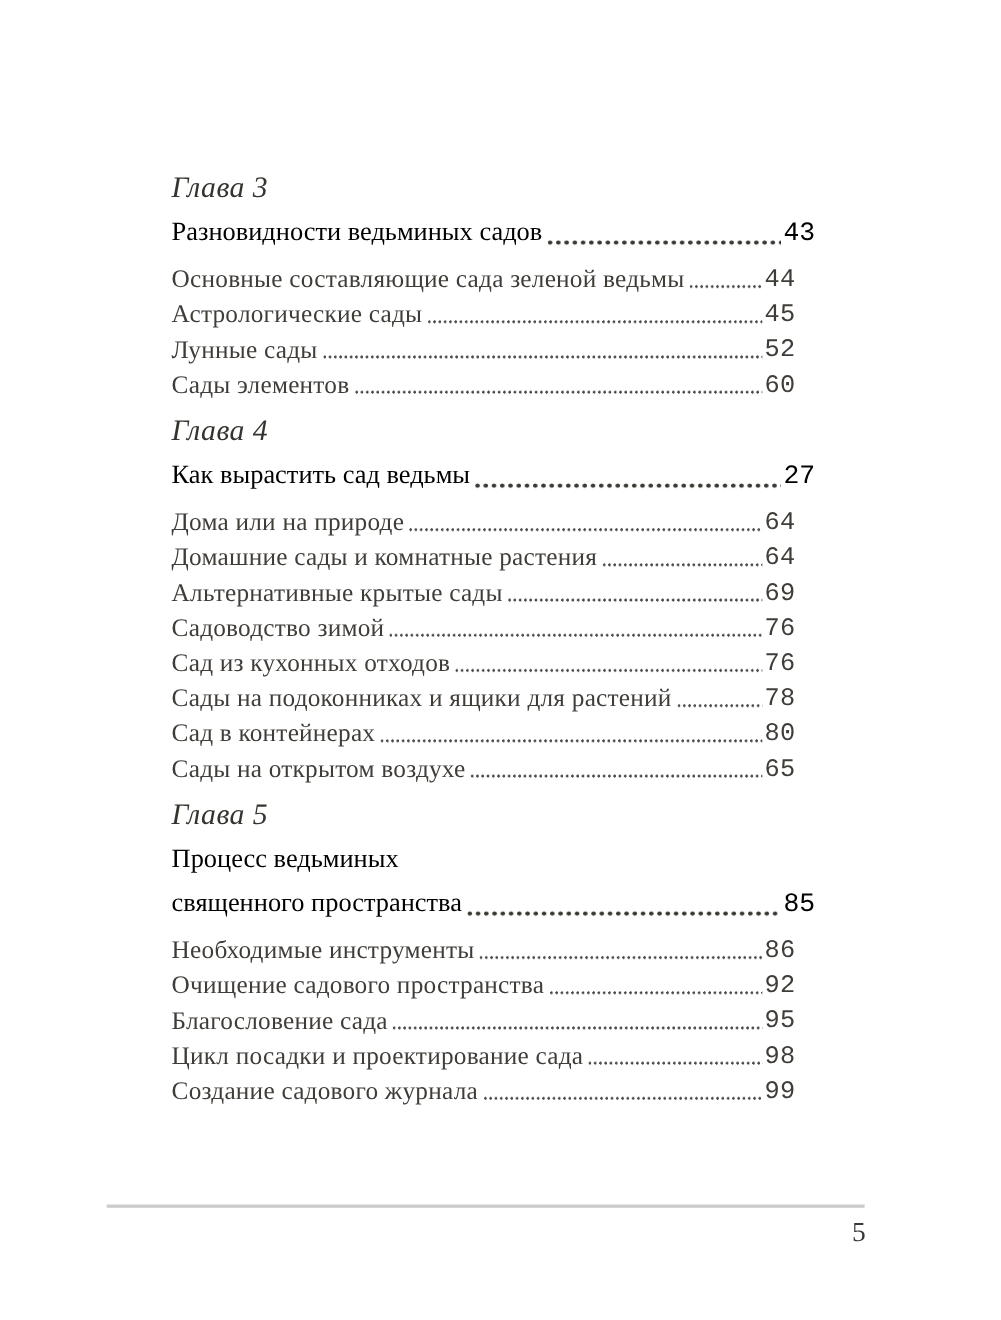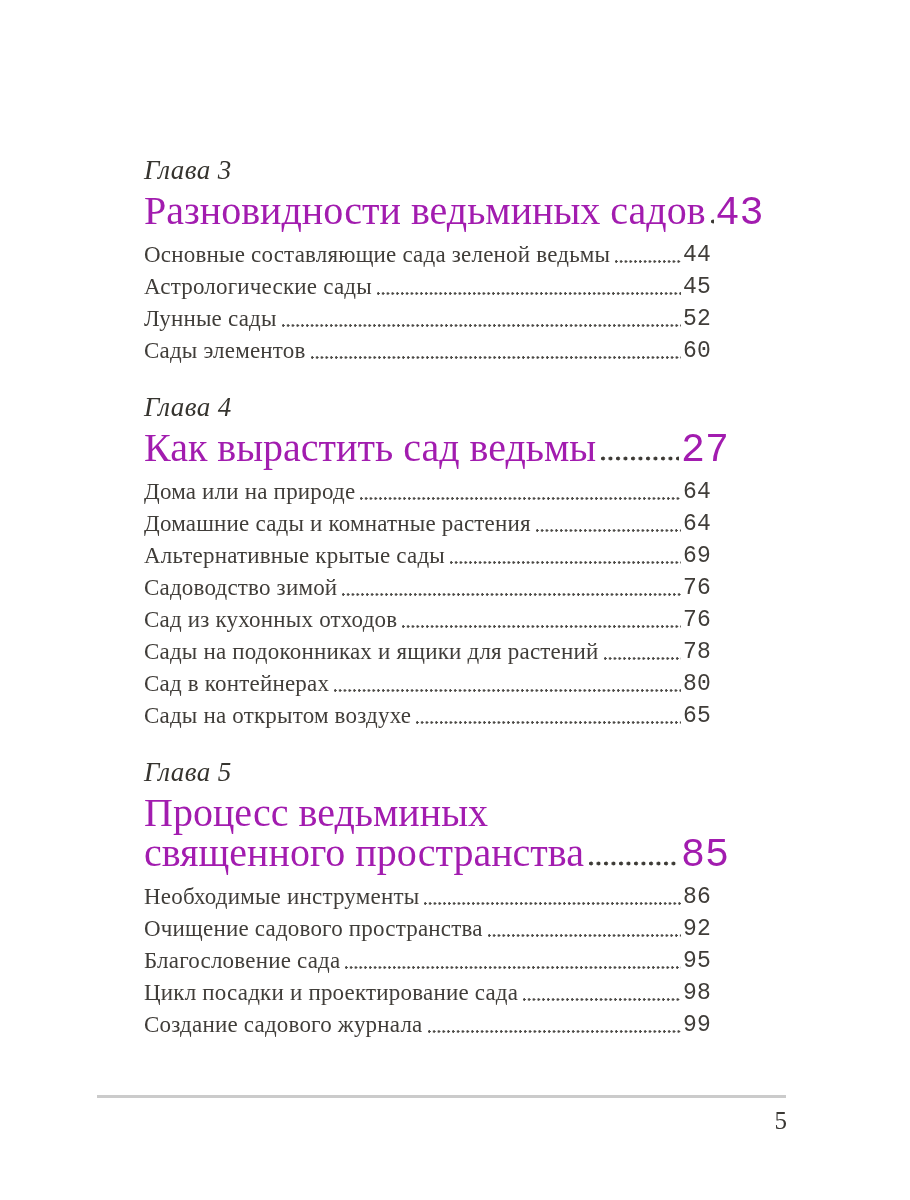--- a/index.html
+++ b/index.html
@@ -5,30 +5,30 @@
   html, body { margin: 0; padding: 0; }
   body {
     width: 910px; height: 1200px;
     background: #ffffff;
     font-family: "Liberation Serif", "DejaVu Serif", serif;
     position: relative;
     overflow: hidden;
   }
   .sheet { position: absolute; inset: 0; background: #ffffff; }
 
-  main.toc { position: absolute; left: 144px; top: 153px; width: 585px; }
+  main.toc { position: absolute; left: 156px; top: 153px; width: 585px; }
 
-  .chapter + .chapter { margin-top: 23px; }
+  .chapter + .chapter { margin-top: 8px; }
 
   .chapter-label {
     font-style: italic;
     font-size: 27px; line-height: 34px;
     color: #36342f; letter-spacing: 0.4px;
   }
-  .chapter-title { margin: 4px 0 0 0; font-weight: 400; font-size: 40px; color: #a21caf; }
+  .chapter-title { margin: 4px 0 0 0; font-weight: 400; font-size: 24px; color: #000000; }
   .title-row { line-height: 40px; }
   .title-row.with-leader { display: flex; align-items: baseline; }
 
   .entries { margin-top: 5px; padding-right: 18px; }
   .entry {
     display: flex; align-items: center;
     font-size: 23px; line-height: 32px;
     color: #403d39; letter-spacing: 0.2px;
   }
 

